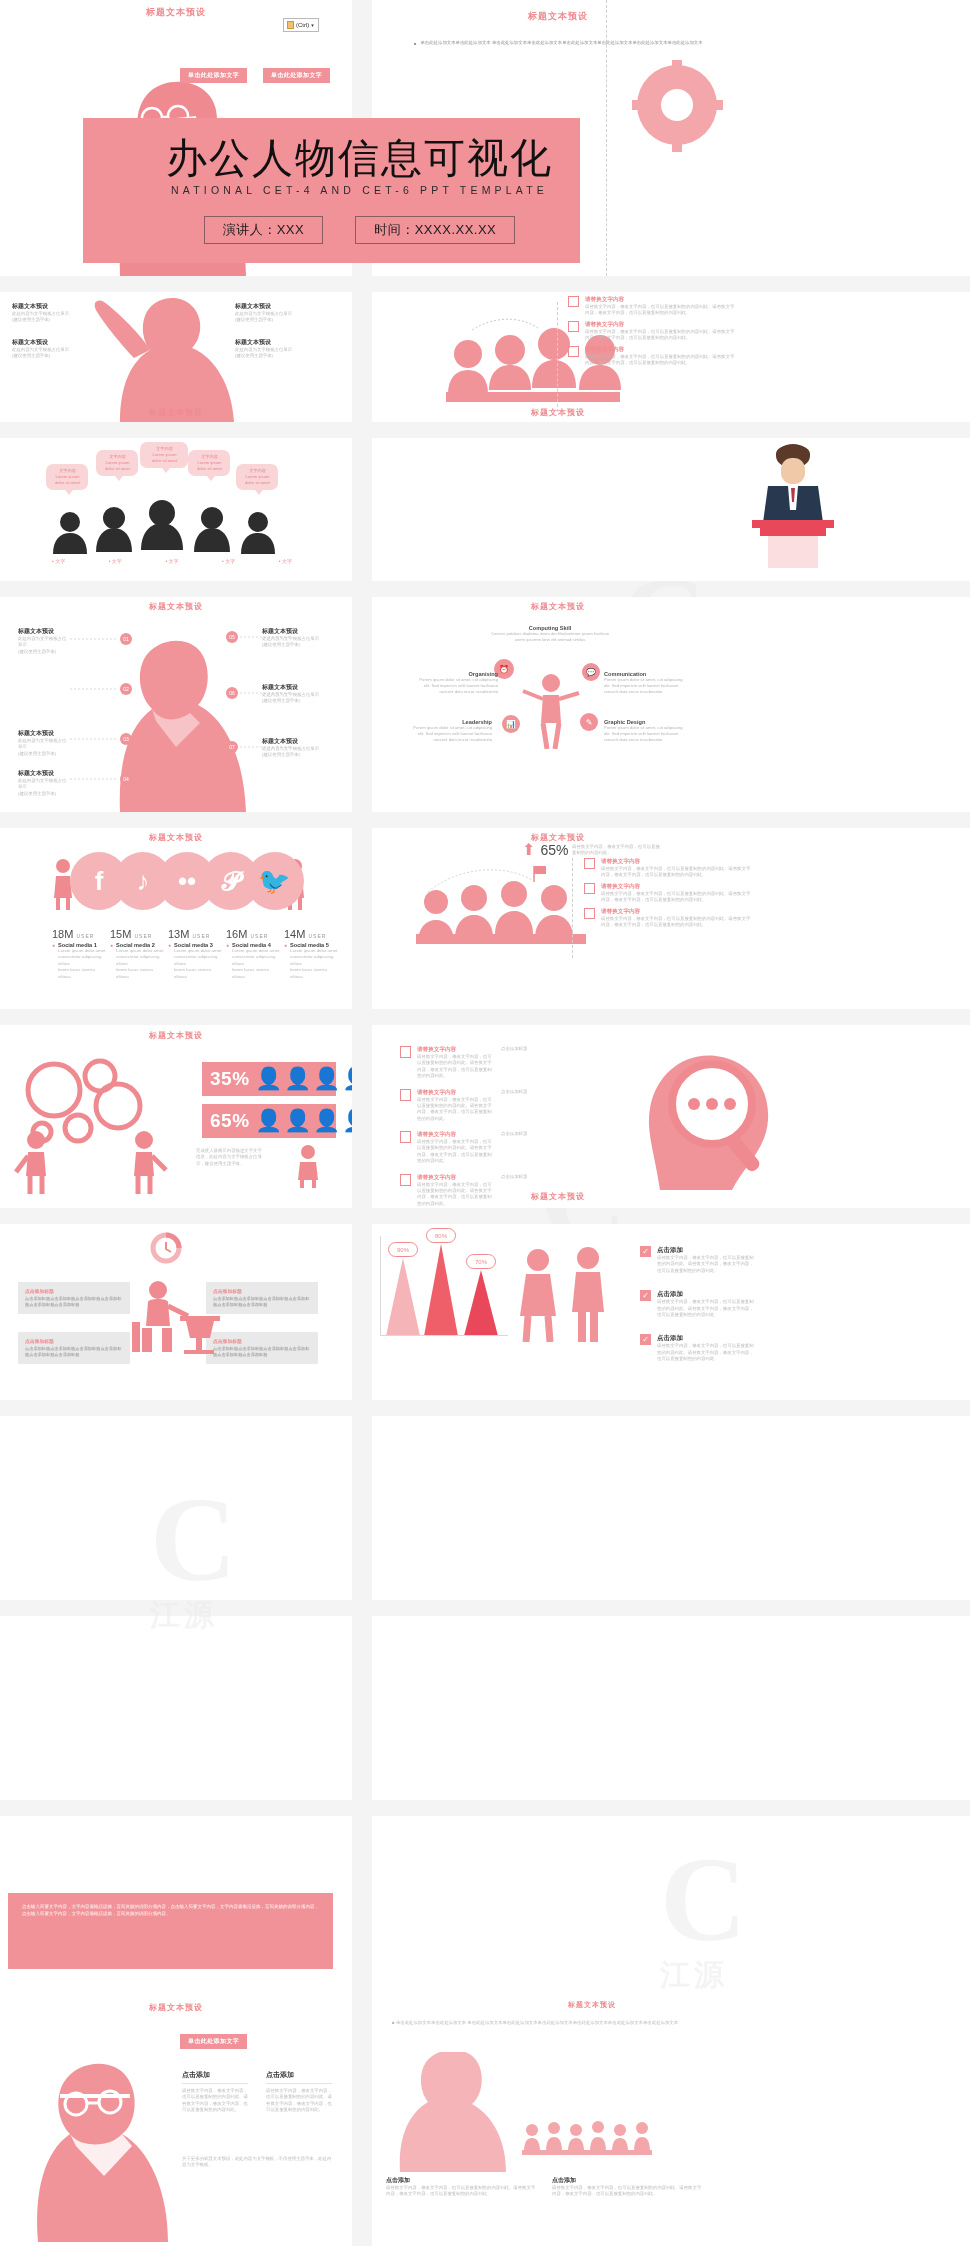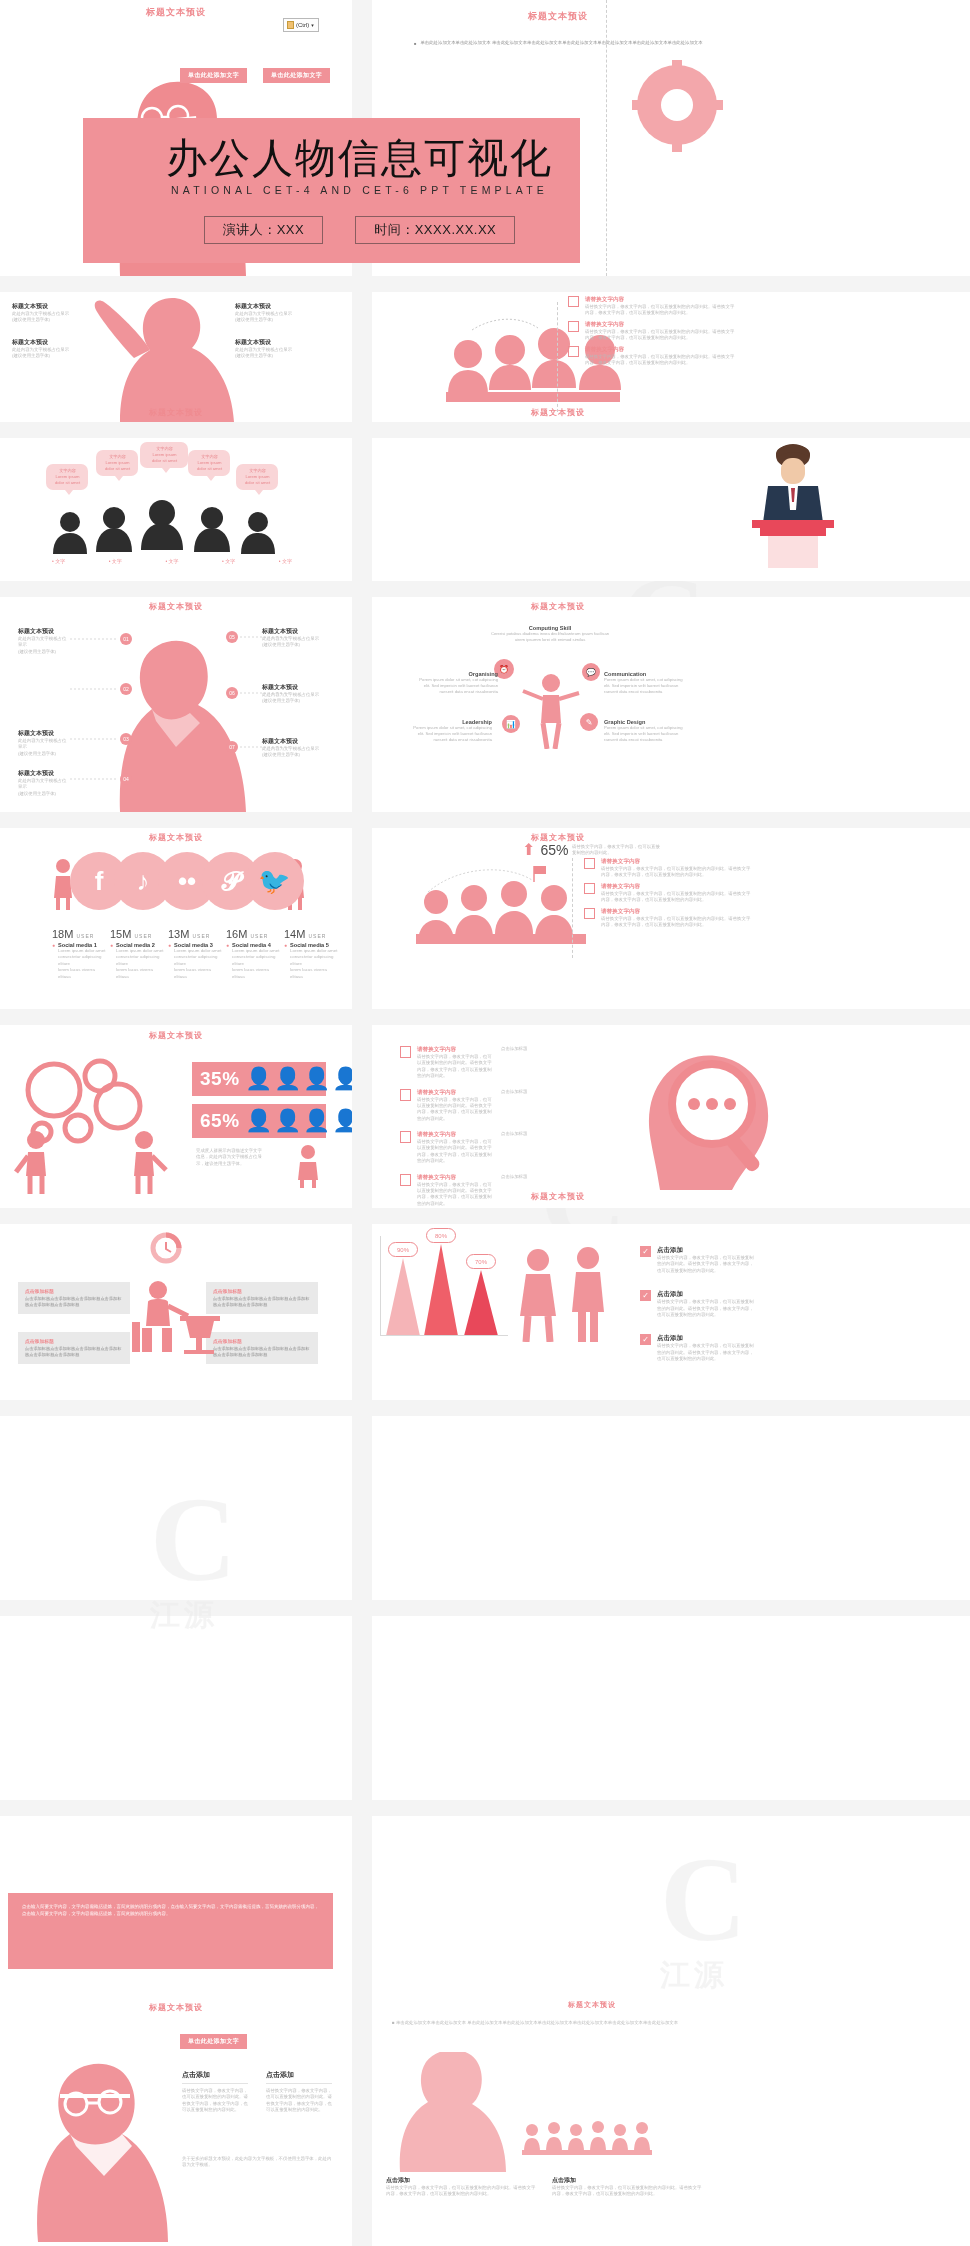--- a/index.html
+++ b/index.html
@@ -630,21 +630,21 @@
             <path d="M10 28 L-2 44" stroke="#ef8b90" stroke-width="5"></path>
           </g>
         <g transform="translate(118,74)">
             <circle cx="18" cy="12" r="9"></circle>
             <path d="M10 24 H26 L28 48 H8 Z"></path>
             <path d="M12 48 V66 M24 48 V66" stroke="#ef8b90" stroke-width="5"></path>
             <path d="M26 28 L40 42" stroke="#ef8b90" stroke-width="5"></path>
           </g>
       </g>
     </svg>
-    <div id="pct-rows" style="position:absolute; left:180px; top:36px; width:150px;padding-left:12px;">
+    <div id="pct-rows" style="position:absolute; left:190px; top:36px; width:150px;padding-left:12px;">
         <div class="pctbox" style="width: 134px; height: 34px; margin-bottom: 8px;">
           <span>35%</span>
           <span style="margin-left:6px;display:flex;gap:1px;">
             <span class="manglyph">👤</span>
             <span class="manglyph">👤</span>
             <span class="manglyph">👤</span>
             <span class="manglyph">👤</span>
           </span>
         </div>
         <div class="pctbox" style="width: 134px; height: 34px; margin-bottom: 8px;">

